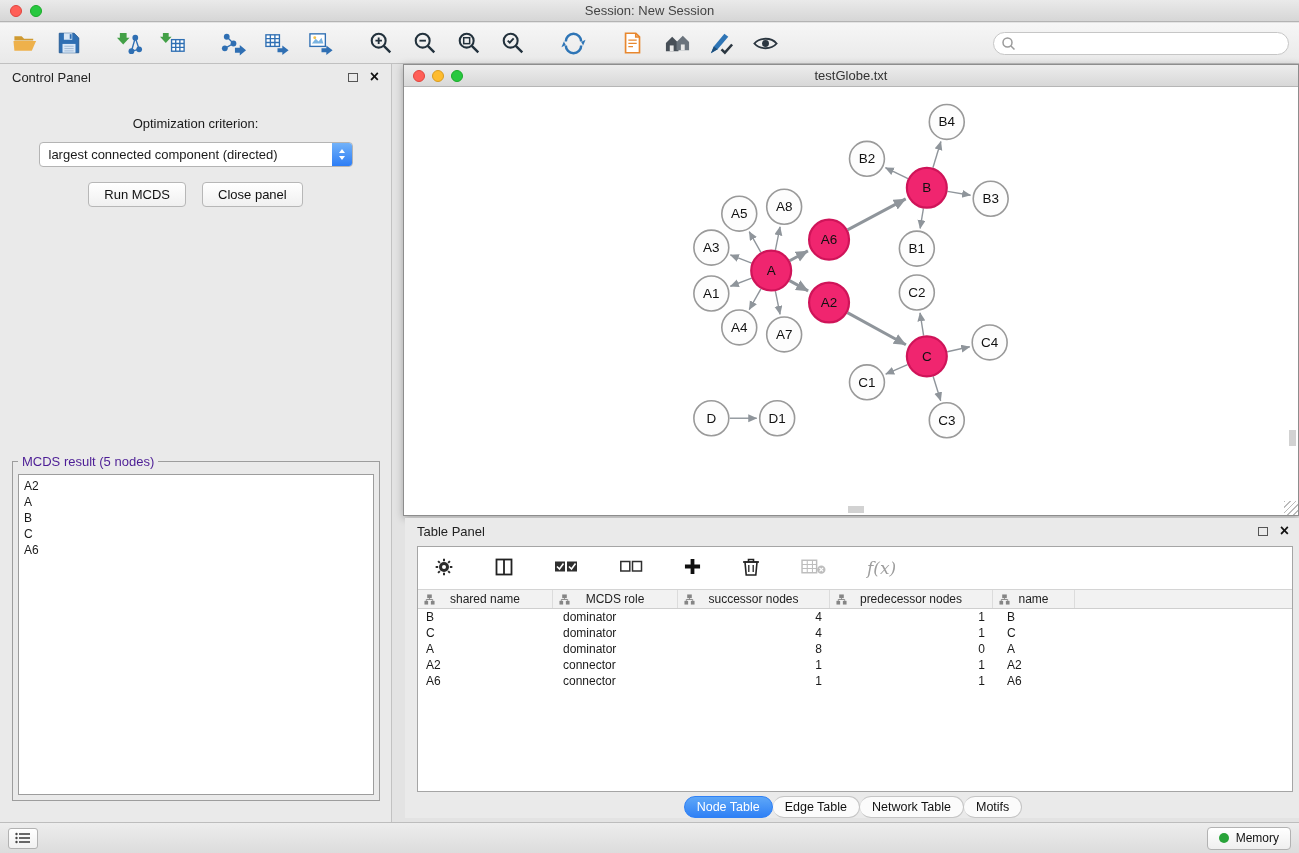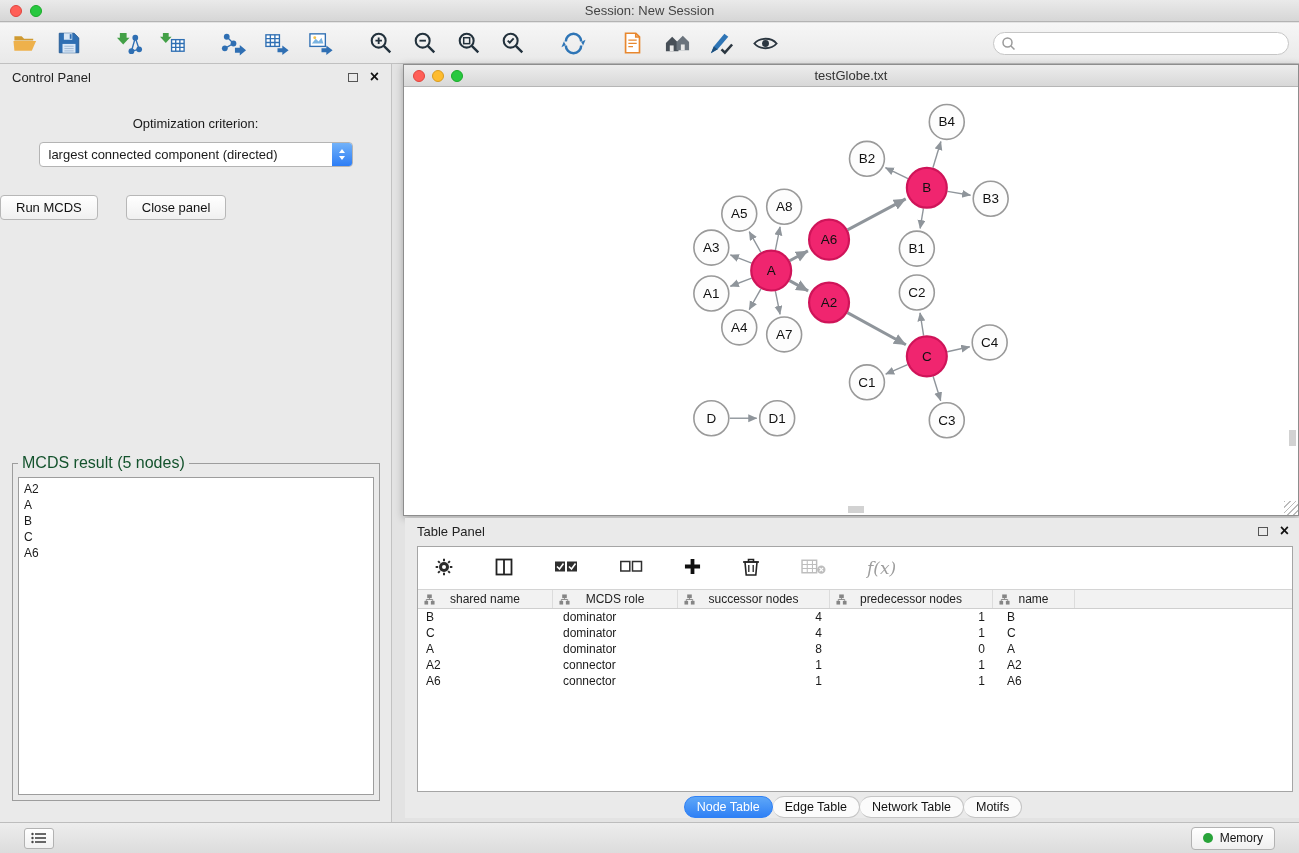--- a/index.html
+++ b/index.html
@@ -31,24 +31,24 @@
   .cp-tabs{display:flex;justify-content:center;margin-top:6px}
   .cp-tab{padding:4px 13px;background:#f6f6f6;border:1px solid #bdbdbd;border-right:none;font-size:13px;color:#111;border-radius:3px 3px 0 0}
   .cp-tab:last-child{border-right:1px solid #bdbdbd}
   .cp-tab.active{background:linear-gradient(#63aaf8,#2f80f5);color:#fff;border-color:#2f80f5;border-radius:4px}
   .opt-label{text-align:center;margin-top:26px;font-size:13px}
   .combo{margin:11px auto 0;width:314px;height:25px;background:#fff;border:1px solid #b4b4b4;border-radius:4px;display:flex;align-items:center;overflow:hidden}
   .combo-text{flex:1;padding-left:9px;font-size:13px;white-space:nowrap}
   .combo-btn{width:20px;align-self:stretch;background:linear-gradient(#72b2f9,#2d7df5);display:flex;flex-direction:column;align-items:center;justify-content:center}
   .chev-up{width:0;height:0;border-left:3.5px solid transparent;border-right:3.5px solid transparent;border-bottom:4.5px solid #fff;margin-bottom:3px}
   .chev-down{width:0;height:0;border-left:3.5px solid transparent;border-right:3.5px solid transparent;border-top:4.5px solid #fff}
-  .cp-buttons{display:flex;justify-content:flex-start;gap:28px;margin-top:28px}
+  .cp-buttons{display:flex;justify-content:center;gap:16px;margin-top:15px}
   .btn{background:linear-gradient(#ffffff,#f0f0f0);border:1px solid #b7b7b7;border-radius:4px;padding:4px 15px;font-size:13px;color:#111}
   fieldset.result-box{position:absolute;left:12px;top:390px;width:368px;height:347px;border:1px solid #9d9d9d;padding:5px;background:transparent}
-  fieldset.result-box legend{font-size:16px;padding:0 4px;color:#14532d}
+  fieldset.result-box legend{font-size:13px;padding:0 4px;color:#4c1d95}
   .result-list{width:100%;height:100%;background:#fff;border:1px solid #9d9d9d;font-size:12px;padding:3px 5px;overflow:hidden}
   .result-item{line-height:16px}
 
   
   .net-window{position:absolute;left:403px;top:64px;width:896px;height:452px;background:#fff;border:1px solid #8d8d8d;box-shadow:0 2px 8px rgba(0,0,0,.28)}
   .net-titlebar{height:22px;background:linear-gradient(#ededed,#d8d8d8);border-bottom:1px solid #b6b6b6;position:relative;display:flex;align-items:center;justify-content:center;font-size:13px;color:#333}
   .net-lights{position:absolute;left:9px;top:5px;display:flex;gap:7px}
   .net-content{position:absolute;left:0;top:23px;right:0;bottom:0;background:#fff;overflow:hidden}
   svg.graph{width:100%;height:100%;display:block}
   .net-grip{position:absolute;right:0;bottom:0;width:14px;height:14px;background:repeating-linear-gradient(135deg,#bbb 0 1px,transparent 1px 4px)}
@@ -69,21 +69,21 @@
   .td{padding-left:8px;overflow:hidden;white-space:nowrap}
   .td.num{text-align:right;padding-right:8px;padding-left:0}
   .td.role{padding-left:10px}
   .td.name{padding-left:14px}
   .tp-tabs{position:absolute;left:0;top:278px;width:100%;display:flex;justify-content:center}
   .tbl-tab{padding:3px 12px;font-size:12.5px;background:#fbfbfb;border:1px solid #c5c5c5;border-left:none;color:#111;border-radius:11px}
   .tbl-tab:first-child{border-left:1px solid #c5c5c5}
   .tbl-tab.active{background:linear-gradient(#5ea7f8,#2f80f5);color:#fff;border-color:#2f80f5}
 
   
-  .status-bar{position:absolute;left:0;top:822px;width:100%;height:31px;background:linear-gradient(#ededed,#dcdcdc);border-top:1px solid #bdbdbd;display:flex;align-items:center;padding:0 24px}
+  .status-bar{position:absolute;left:0;top:822px;width:100%;height:31px;background:linear-gradient(#ededed,#dcdcdc);border-top:1px solid #bdbdbd;display:flex;align-items:center;padding:0 8px}
   .status-left-btn{width:30px;height:21px;border:1px solid #b2b2b2;border-radius:3px;background:linear-gradient(#fff,#f1f1f1);display:flex;align-items:center;justify-content:center}
   .memory-btn{margin-left:auto;height:23px;border:1px solid #b2b2b2;border-radius:4px;background:linear-gradient(#fff,#efefef);display:flex;align-items:center;gap:7px;padding:0 11px;font-size:12px;color:#111}
   .memory-dot{width:10px;height:10px;border-radius:50%;background:#28a339}
 </style>
 </head>
 <body>
 
 <div class="titlebar">
   <div class="lights">
     <div class="light red"></div>

